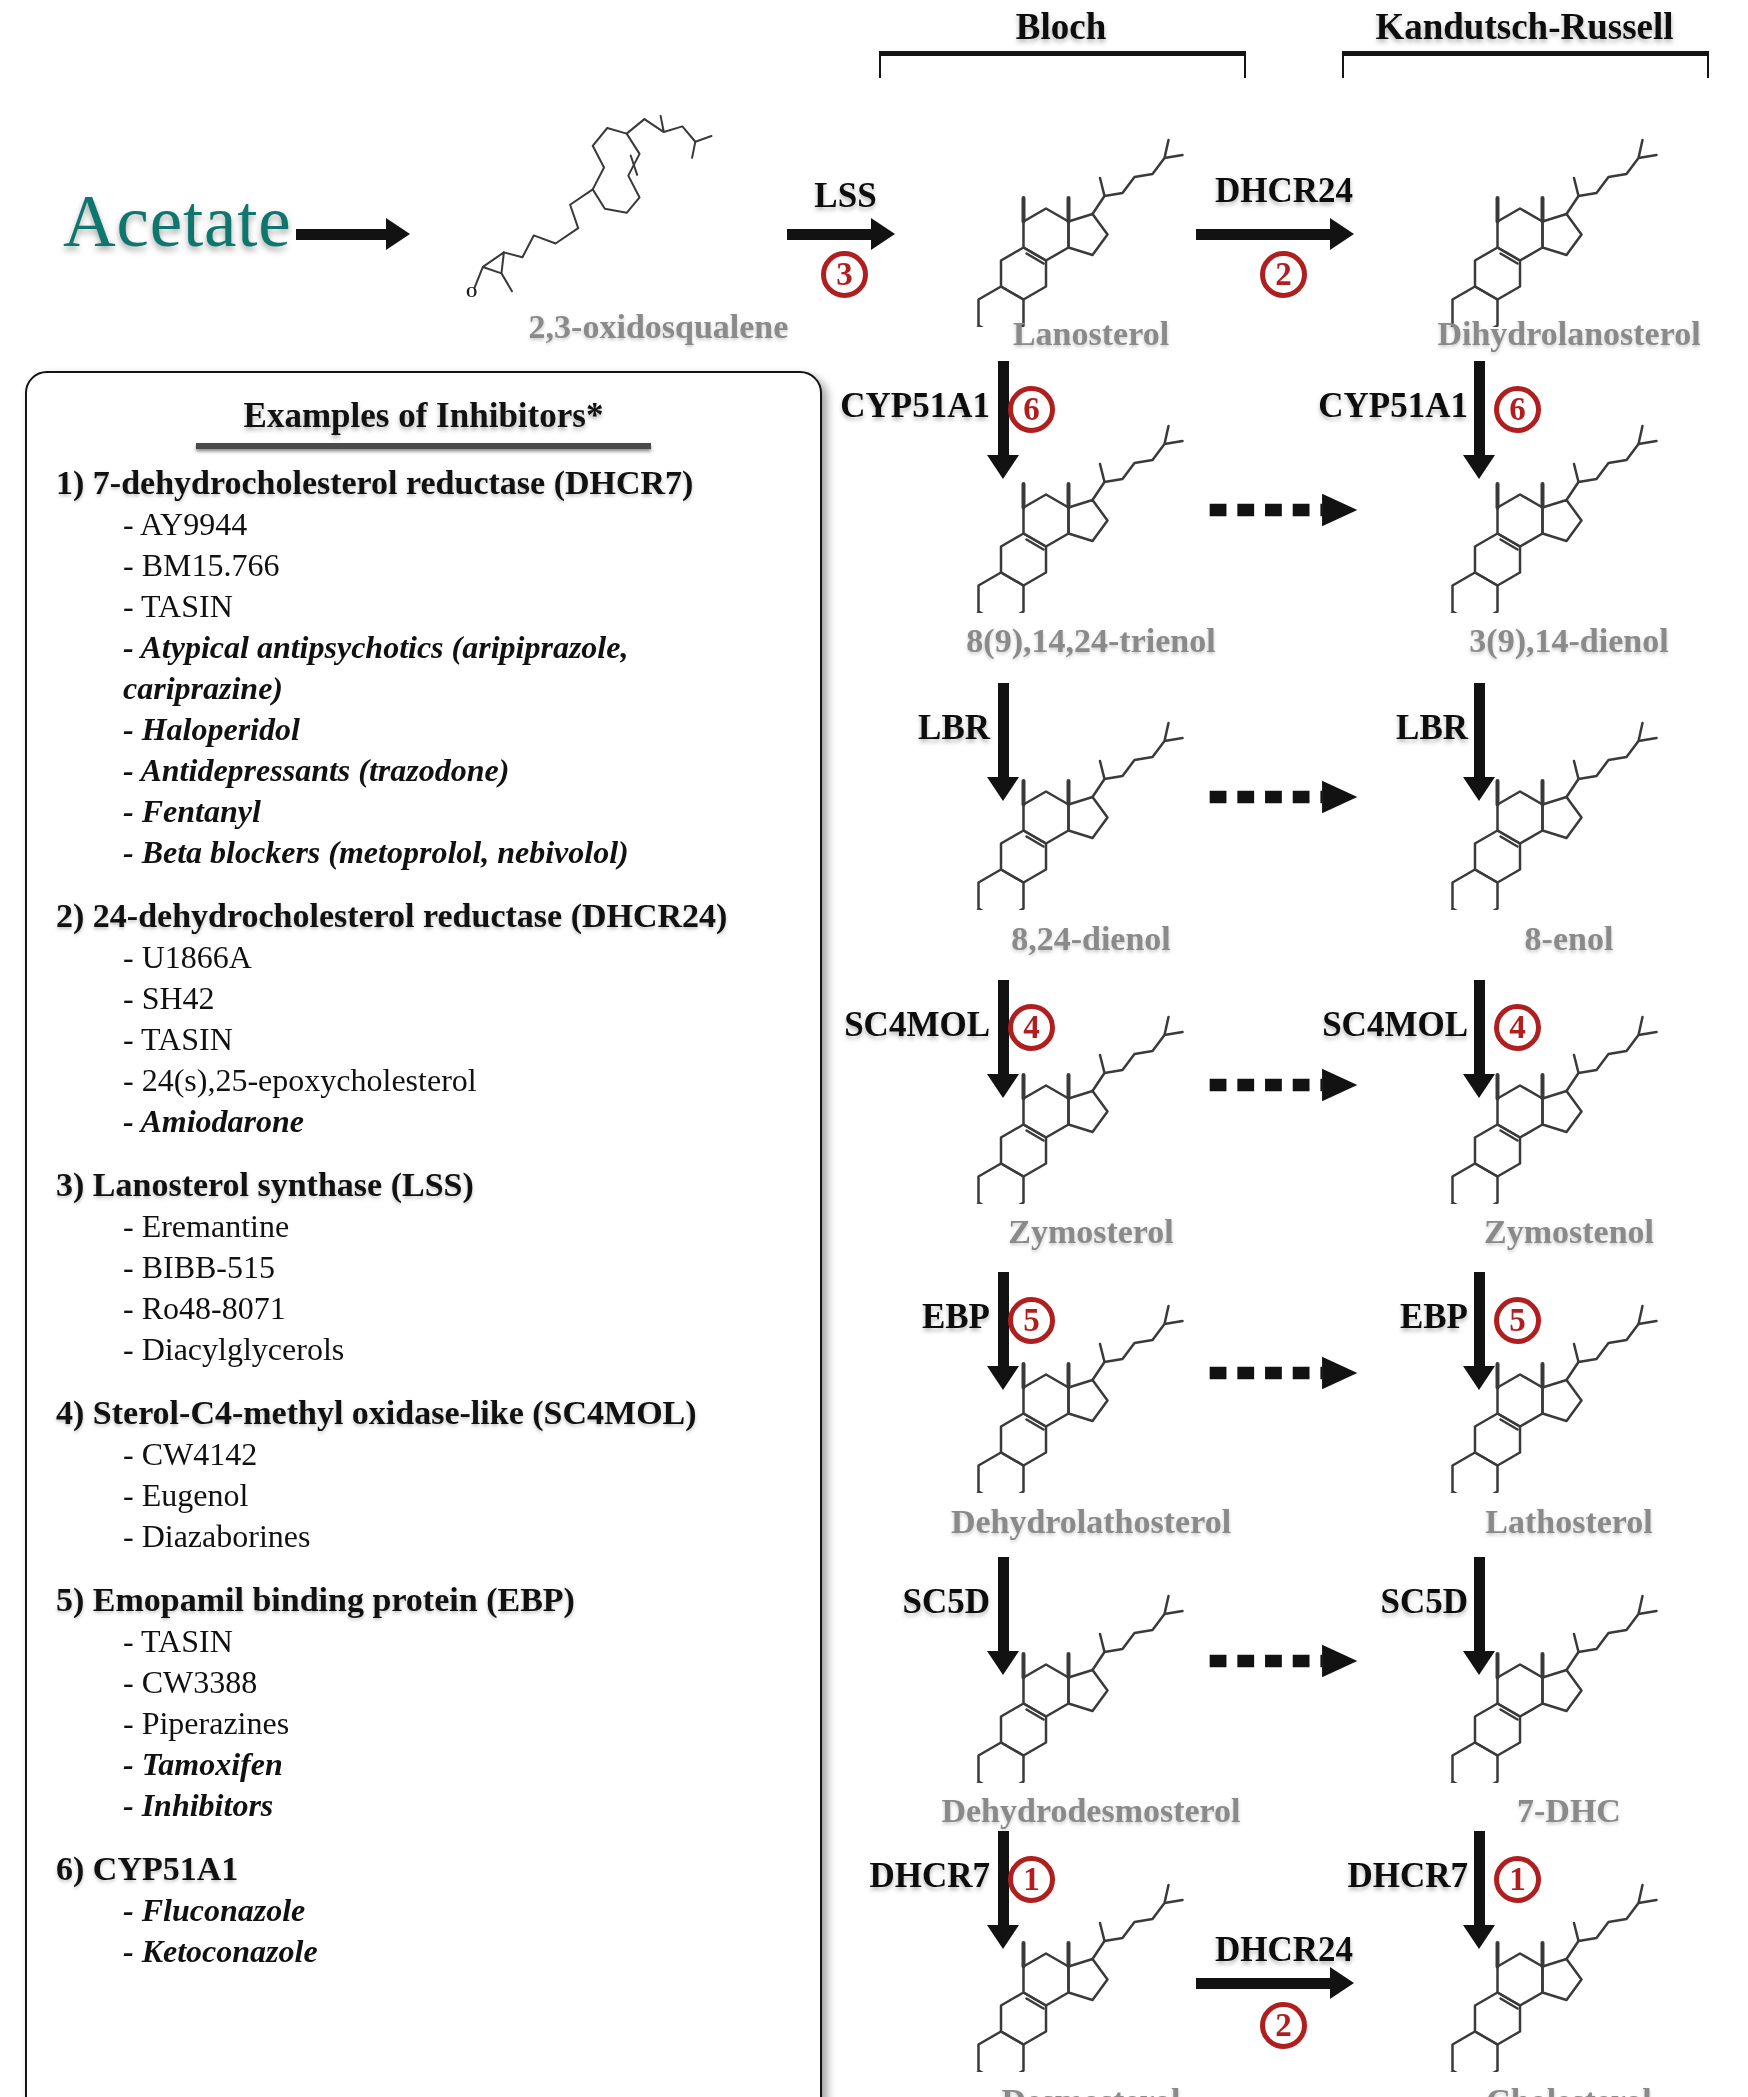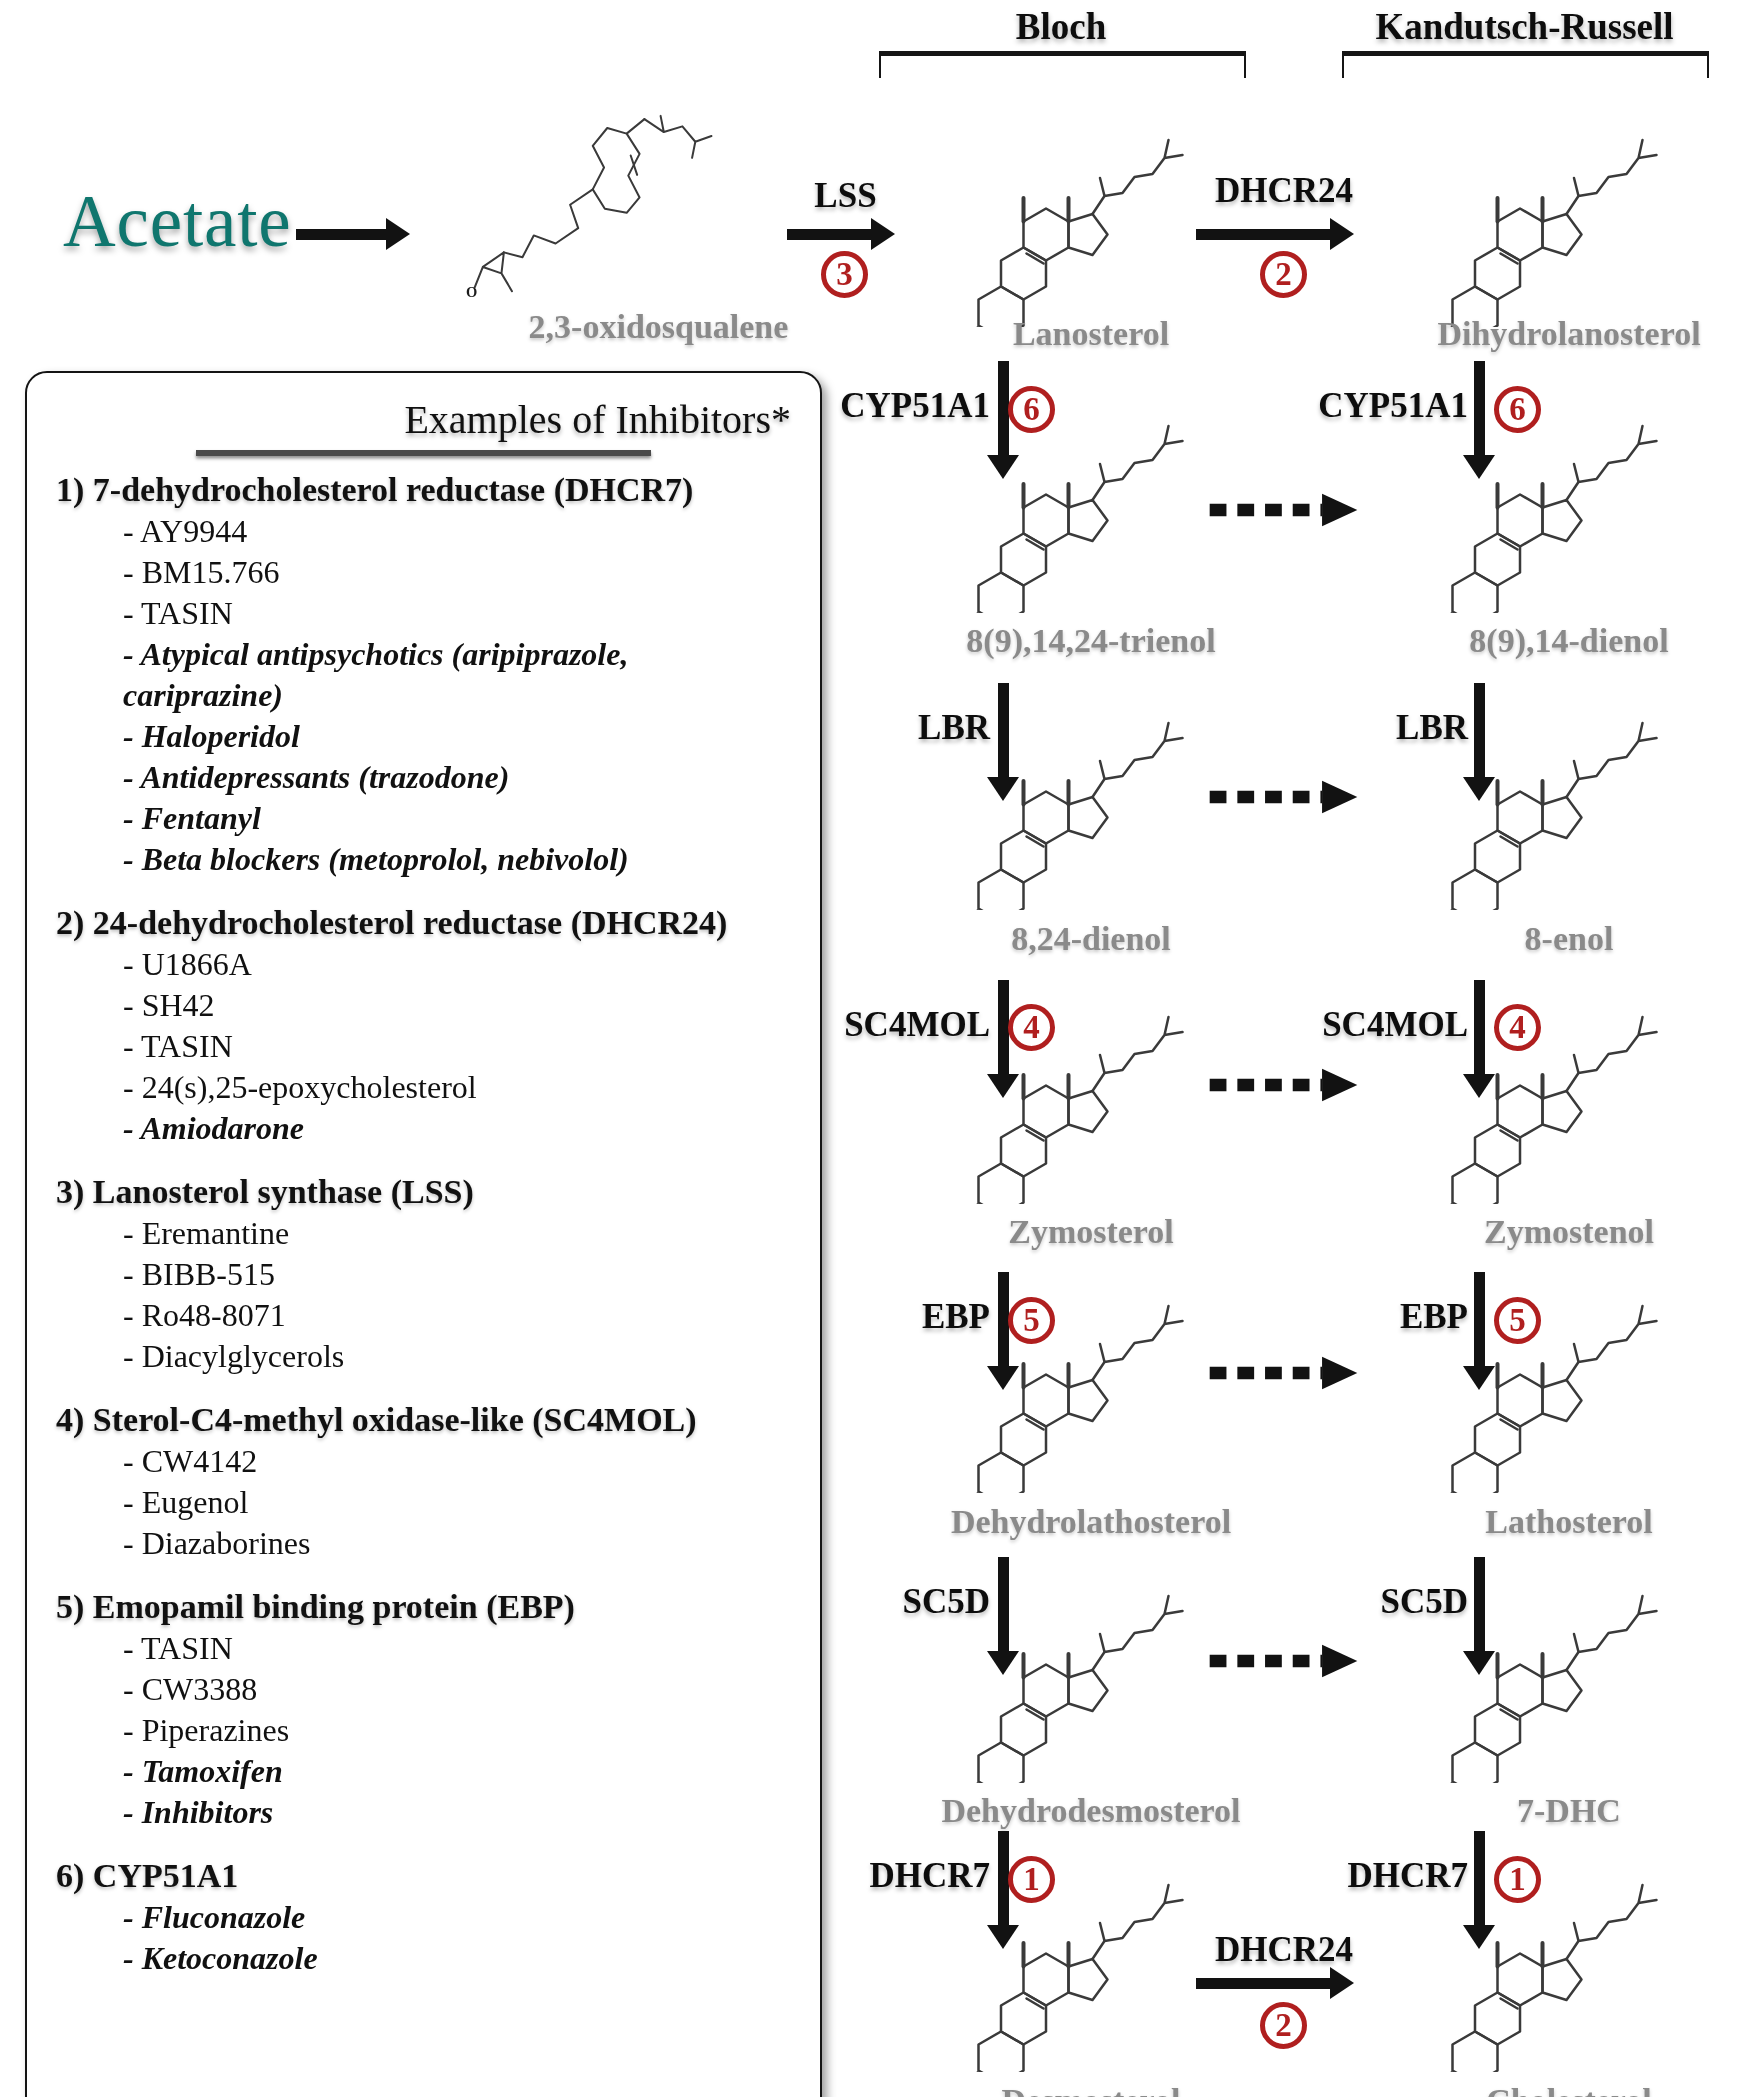--- a/index.html
+++ b/index.html
@@ -34,21 +34,21 @@
   .dasharrow{position:absolute;}
 
   
   .mol{position:absolute;}
   .mol svg{display:block;}
 
   
   #inhibitor-box{position:absolute;left:25px;top:371px;width:797px;height:1758px;
       box-sizing:border-box;background:#fff;border:2.5px solid #141414;border-radius:22px;
       box-shadow:5px 5.9px 9.2px rgba(0,0,0,.38);padding:23px 29px;}
-  #inhibitor-box .title{font-size:40px;font-weight:normal;text-align:right;
+  #inhibitor-box .title{font-size:35px;font-weight:bold;text-align:center;
       text-shadow:0 2.5px 4.2px rgba(0,0,0,.3);}
   #inhibitor-box .title-underline{width:62%;height:6.7px;background:#4a4a4a;margin:6.7px auto 0 auto;
       box-shadow:0 2.5px 3.4px rgba(0,0,0,.45);}
   .sec{margin-top:22px;}
   .sec .sec-heading{font-size:34px;font-weight:bold;line-height:42px;
       text-shadow:0 2.1px 3.8px rgba(0,0,0,.25);}
   .sec ul{list-style:none;margin:0;padding:0 0 0 67px;}
   .sec li{font-size:32px;line-height:41px;}
   .sec li::before{content:"- ";}
   .sec li.it{font-style:italic;font-weight:600;}
@@ -189,21 +189,21 @@
   <div class="prod" style="left:923px;top:2082px;width:336px;">Desmosterol</div>
 
   <div class="enz" style="left:1292px;top:386px;width:176px;">CYP51A1</div>
   <div class="varrow" style="left:1474px;top:361px;height:94px;"></div>
   <div class="step" style="left:1494px;top:386px;">6</div>
   <div class="mol" style="left:1384px;top:378px;">
     <svg width="327" height="235" viewBox="-15 -80 520 470">
         <use href="#sterol-sym"></use>
       </svg>
   </div>
-  <div class="prod" style="left:1397px;top:622px;width:344px;">8(9),14-dienol</div>
+  <div class="prod" style="left:1397px;top:622px;width:344px;">3(9),14-dienol</div>
 
   <div class="enz" style="left:1292px;top:708px;width:176px;">LBR</div>
   <div class="varrow" style="left:1474px;top:683px;height:94px;"></div>
   <div class="mol" style="left:1384px;top:675px;">
     <svg width="327" height="235" viewBox="-15 -80 520 470">
         <use href="#sterol-sym"></use>
       </svg>
   </div>
   <div class="prod" style="left:1397px;top:920px;width:344px;">8-enol</div>
 

